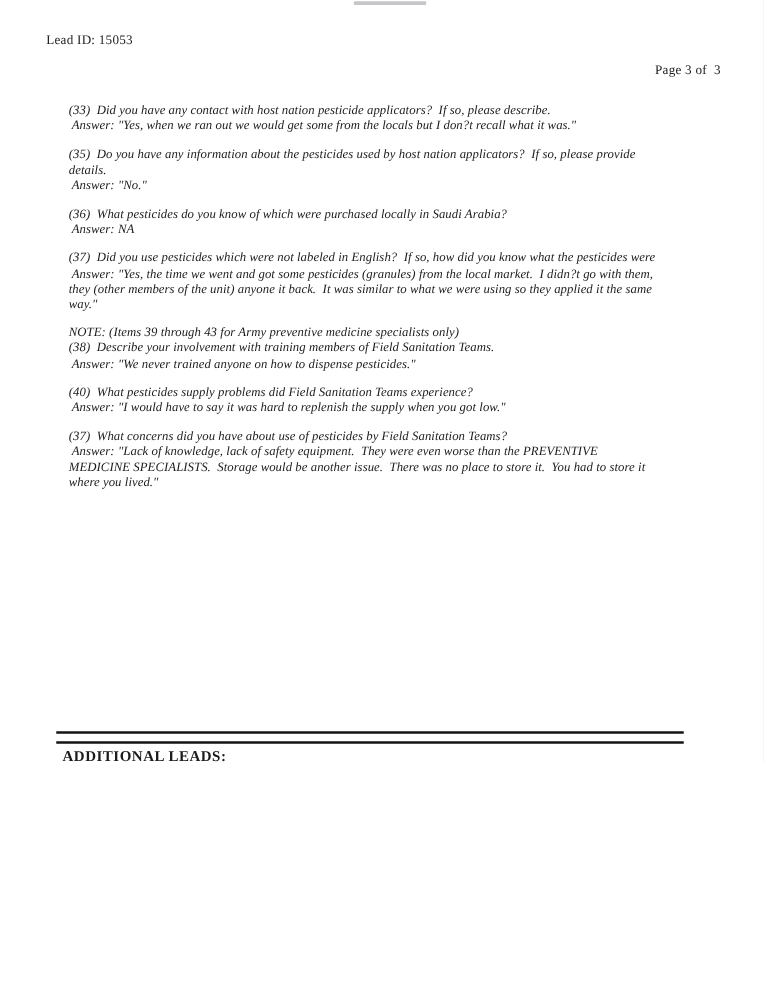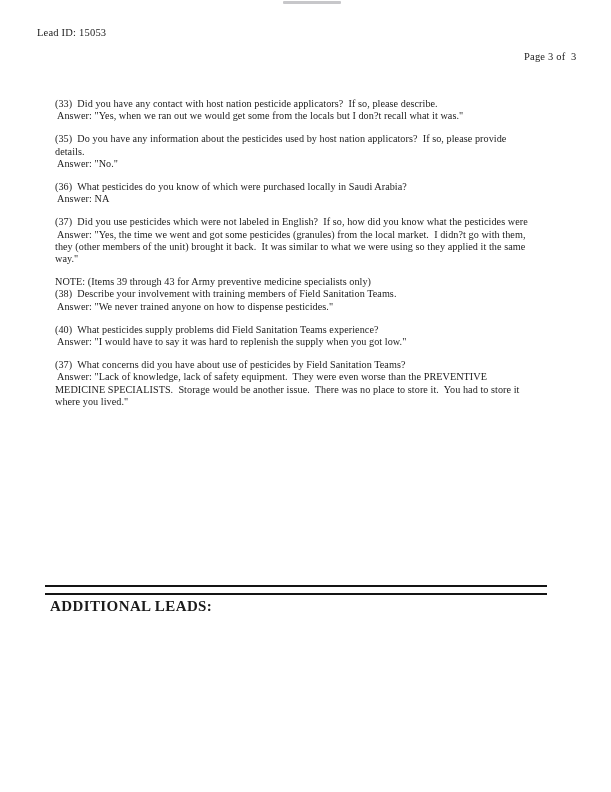--- a/index.html
+++ b/index.html
@@ -38,22 +38,23 @@
     left: 524px;
     top: 31px;
     font-size: 10.5px;
     letter-spacing: 0.2px;
     white-space: pre;
     margin-top: 20px;
   }
   .doc-body {
     position: absolute;
     left: 55px;
-    top: 98px;
+    top: 83px;
     width: 520px;
+    font-style: italic;
   }
   .para-block {
     margin: 0 0 11px 0;
   }
   .text-line {
     font-size: 10.2px;
     line-height: 12.2px;
     white-space: pre;
     letter-spacing: 0.05px;
   }
@@ -63,21 +64,21 @@
     top: 585px;
     width: 502px;
     height: 6px;
     border-top: 2.5px solid #141414;
     border-bottom: 2px solid #141414;
   }
   .footer-heading {
     position: absolute;
     left: 50px;
     top: 598px;
-    font-size: 15px;
+    font-size: 12px;
     font-weight: bold;
     letter-spacing: 0.4px;
     white-space: pre;
   }
 </style>
 </head>
 <body>
 
 <div class="page">
 
@@ -97,21 +98,21 @@
         <div class="text-line">details.</div>
         <div class="text-line"> Answer: "No."</div>
       </div>
       <div class="para-block">
         <div class="text-line">(36)  What pesticides do you know of which were purchased locally in Saudi Arabia?</div>
         <div class="text-line"> Answer: NA</div>
       </div>
       <div class="para-block">
         <div class="text-line">(37)  Did you use pesticides which were not labeled in English?  If so, how did you know what the pesticides were</div>
         <div class="text-line"> Answer: "Yes, the time we went and got some pesticides (granules) from the local market.  I didn?t go with them,</div>
-        <div class="text-line">they (other members of the unit) brought it back.  It was similar to what we were using so they applied it the same</div>
+        <div class="text-line">they (other members of the unit) anyone it back.  It was similar to what we were using so they applied it the same</div>
         <div class="text-line">way."</div>
       </div>
       <div class="para-block">
         <div class="text-line">NOTE: (Items 39 through 43 for Army preventive medicine specialists only)</div>
         <div class="text-line">(38)  Describe your involvement with training members of Field Sanitation Teams.</div>
         <div class="text-line"> Answer: "We never trained anyone on how to dispense pesticides."</div>
       </div>
       <div class="para-block">
         <div class="text-line">(40)  What pesticides supply problems did Field Sanitation Teams experience?</div>
         <div class="text-line"> Answer: "I would have to say it was hard to replenish the supply when you got low."</div>

